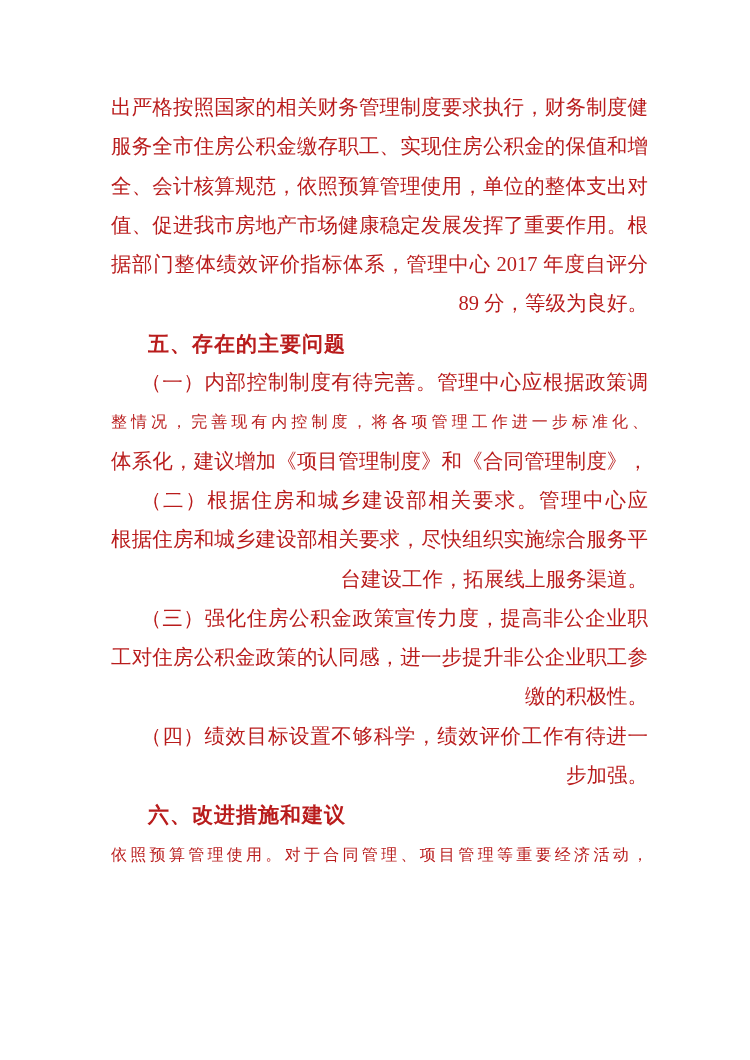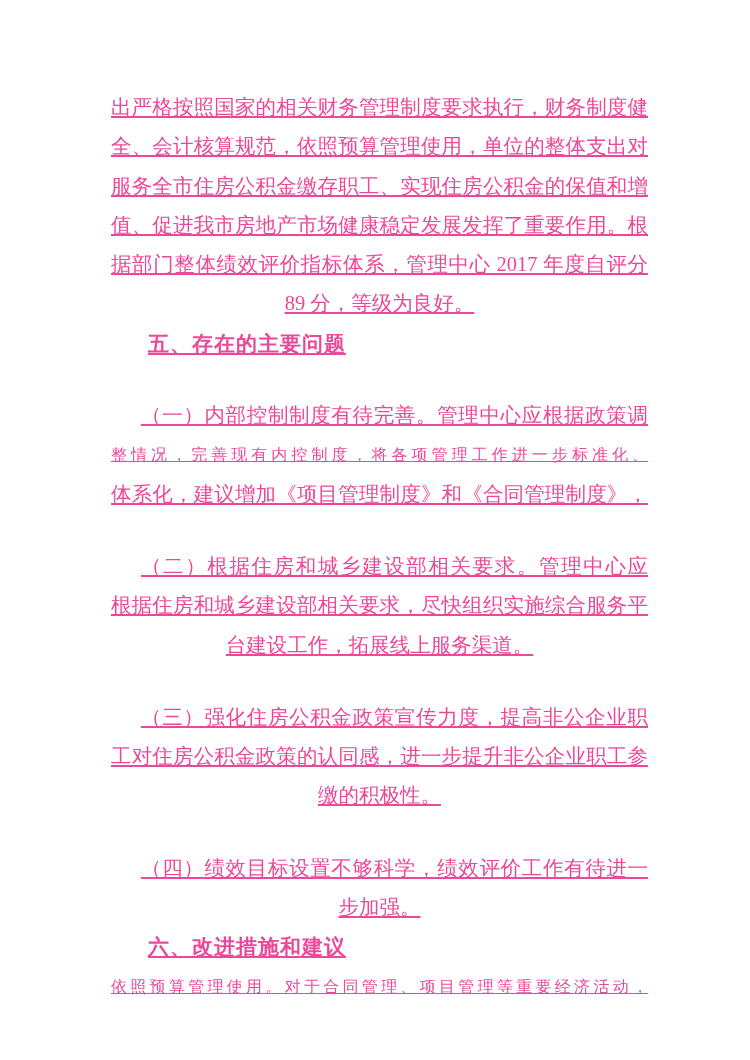--- a/index.html
+++ b/index.html
@@ -18,63 +18,61 @@
     position: absolute;
     left: 111px;
     top: 88px;
     width: 537px;
   }
   .l {
     width: 537px;
     height: 39.3px;
     line-height: 39.3px;
     font-size: 20.5px;
-    color: #ec4899;
+    color: #b91c1c;
     font-family: "Liberation Serif", "DejaVu Serif", serif;
     white-space: pre;
     text-align: left;
-    text-decoration: underline;
   }
   
   .j {
     white-space: normal;
     text-align: justify;
     text-align-last: justify;
     text-justify: inter-character;
   }
   
   .e {
-    text-align: center;
+    text-align: right;
   }
   
   .i {
     text-indent: 30px;
-    margin-top: 33px;
   }
   
   .t {
     font-size: 16px;
   }
   
   .h {
     font-family: "Liberation Sans", "DejaVu Sans", sans-serif;
     font-weight: bold;
     font-size: 21px;
     text-indent: 37px;
     letter-spacing: 1px;
   }
 </style>
 </head>
 <body>
 
 <div class="page">
   <div class="text-column" id="text-column">
       <div class="l j">出严格按照国家的相关财务管理制度要求执行，财务制度健</div>
+      <div class="l j">服务全市住房公积金缴存职工、实现住房公积金的保值和增</div>
       <div class="l j">全、会计核算规范，依照预算管理使用，单位的整体支出对</div>
-      <div class="l j">服务全市住房公积金缴存职工、实现住房公积金的保值和增</div>
       <div class="l j">值、促进我市房地产市场健康稳定发展发挥了重要作用。根</div>
       <div class="l j">据部门整体绩效评价指标体系，管理中心 2017 年度自评分</div>
       <div class="l e">89 分，等级为良好。</div>
       <div class="l h">五、存在的主要问题</div>
       <div class="l j i">（一）内部控制制度有待完善。管理中心应根据政策调</div>
       <div class="l j t">整情况，完善现有内控制度，将各项管理工作进一步标准化、</div>
       <div class="l j">体系化，建议增加《项目管理制度》和《合同管理制度》，</div>
       <div class="l j i">（二）根据住房和城乡建设部相关要求。管理中心应</div>
       <div class="l j">根据住房和城乡建设部相关要求，尽快组织实施综合服务平</div>
       <div class="l e">台建设工作，拓展线上服务渠道。</div>

